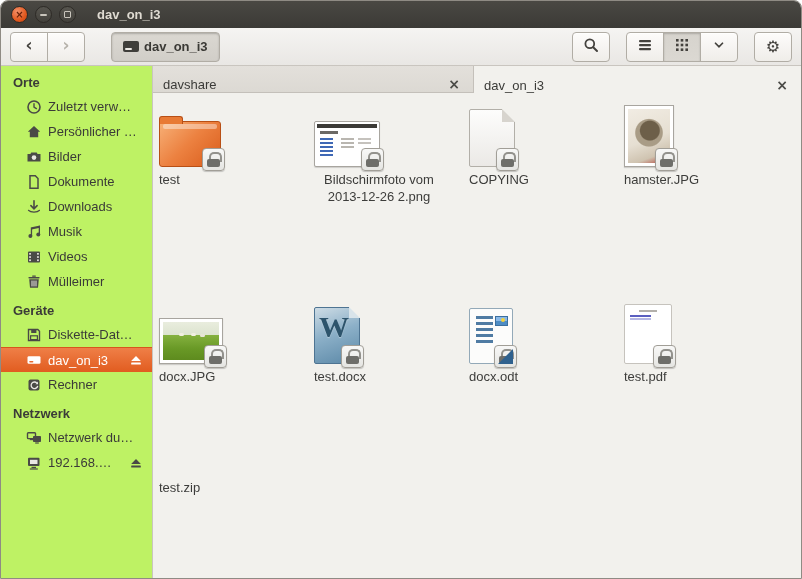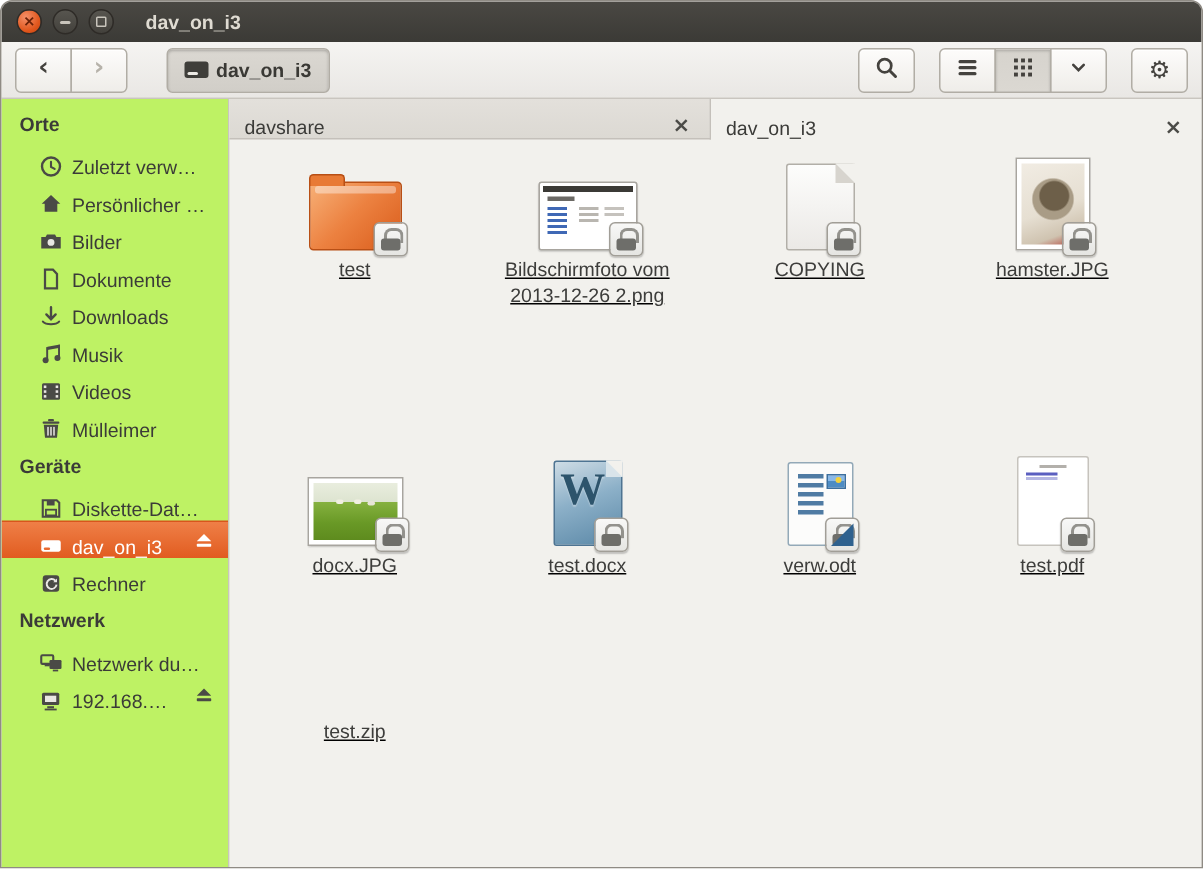--- a/index.html
+++ b/index.html
@@ -42,41 +42,41 @@
   .viewgroup .tbtn:last-child  { border-radius:0 4px 4px 0; }
   .tbtn.active { background:linear-gradient(#d6d3cd,#dbd8d2); box-shadow:inset 0 1px 2px rgba(0,0,0,.2); }
   .tbtn.gear { margin-left:16px; }
   .gearglyph { font:16px "DejaVu Sans",sans-serif; color:#44423e; line-height:1; }
 
   
   .main { flex:1; display:flex; min-height:0; }
   .sidebar { width:152px; flex:0 0 152px; background:#bef264; border-right:1px solid #c9c5bf;
              font-size:13px; color:#3b3b38; overflow:hidden; }
   .side-header { font-weight:bold; padding:9px 0 4px 12px; }
-  .side-item { height:25px; display:flex; align-items:flex-end; padding-left:25px; position:relative; cursor:default; white-space:nowrap; }
+  .side-item { height:25px; display:flex; align-items:center; padding-left:25px; position:relative; cursor:default; white-space:nowrap; }
   .side-item .sicon { width:16px; height:16px; margin-right:6px; flex:0 0 16px; display:flex; align-items:center; }
   .side-item svg { display:block; }
   .side-item .hole { fill:#e9e7e3; }
   .side-item.sel { background:linear-gradient(#ef7f47,#e15c20); color:#fff; border-top:1px solid #d8551c; }
   .side-item.sel .hole { fill:#e86a30; }
   .eject { position:absolute; right:9px; top:50%; transform:translateY(-50%); width:14px; height:14px; }
 
   
   .content { flex:1; display:flex; flex-direction:column; background:#f2f1ed; min-width:0; }
   .tabbar { height:27px; flex:0 0 27px; display:flex; }
   .tab { display:flex; align-items:flex-end; padding:0 10px; font-size:13px; color:#3b3b38; cursor:default; }
   .tab.inactive { width:321px; background:linear-gradient(#e3e0db,#dcd9d3);
                   border-right:1px solid #c4c0ba; border-bottom:1px solid #c4c0ba; }
   .tab.active { flex:1; background:#f2f1ed; }
   .tab .tclose { margin-left:auto; font:bold 14px "DejaVu Sans",sans-serif; color:#4b4b47; padding:0 3px; cursor:default; }
 
   
   .files { flex:1; padding:6px 0 0 6px; display:grid; grid-template-columns:repeat(4,155px);
            align-items:start; grid-row-gap:9px; overflow:hidden; }
-  .cell { width:155px; display:flex; flex-direction:column; align-items:center; cursor:default;text-decoration:underline; }
+  .cell { width:155px; display:flex; flex-direction:column; align-items:flex-start; cursor:default; }
   .iconbox { height:68px; display:flex; align-items:flex-end; justify-content:center; }
   .flabel { margin-top:5px; font-size:13px; color:#3d3d3b; text-align:center; max-width:130px;
             line-height:1.3; word-wrap:break-word; }
   .ficon { position:relative; }
 
   .lock { position:absolute; right:-5px; bottom:-5px; width:23px; height:23px;
           background:linear-gradient(#f8f8f7,#e5e5e2); border:1px solid #a19e97; border-radius:4px;
           box-shadow:0 1px 1px rgba(0,0,0,.2); }
   .lock::before { content:''; position:absolute; top:3px; left:6px; width:9px; height:8px;
                   border:2.5px solid #93928d; border-bottom:none; border-radius:5px 5px 0 0; }
@@ -474,21 +474,21 @@
         </div>
 
         <div class="cell">
           <div class="iconbox">
               <div class="ficon i-odt">
             <div class="odt-lines"></div>
             <div class="odt-pic"></div>
             <span class="lock"></span>
           </div>
             </div>
-          <div class="flabel">verw.odt</div>
+          <div class="flabel">docx.odt</div>
         </div>
 
         <div class="cell">
           <div class="iconbox">
               <div class="ficon i-pdf">
             <div class="pdf-t1"></div>
             <div class="pdf-t2"></div>
             <span class="lock"></span>
           </div>
             </div>

